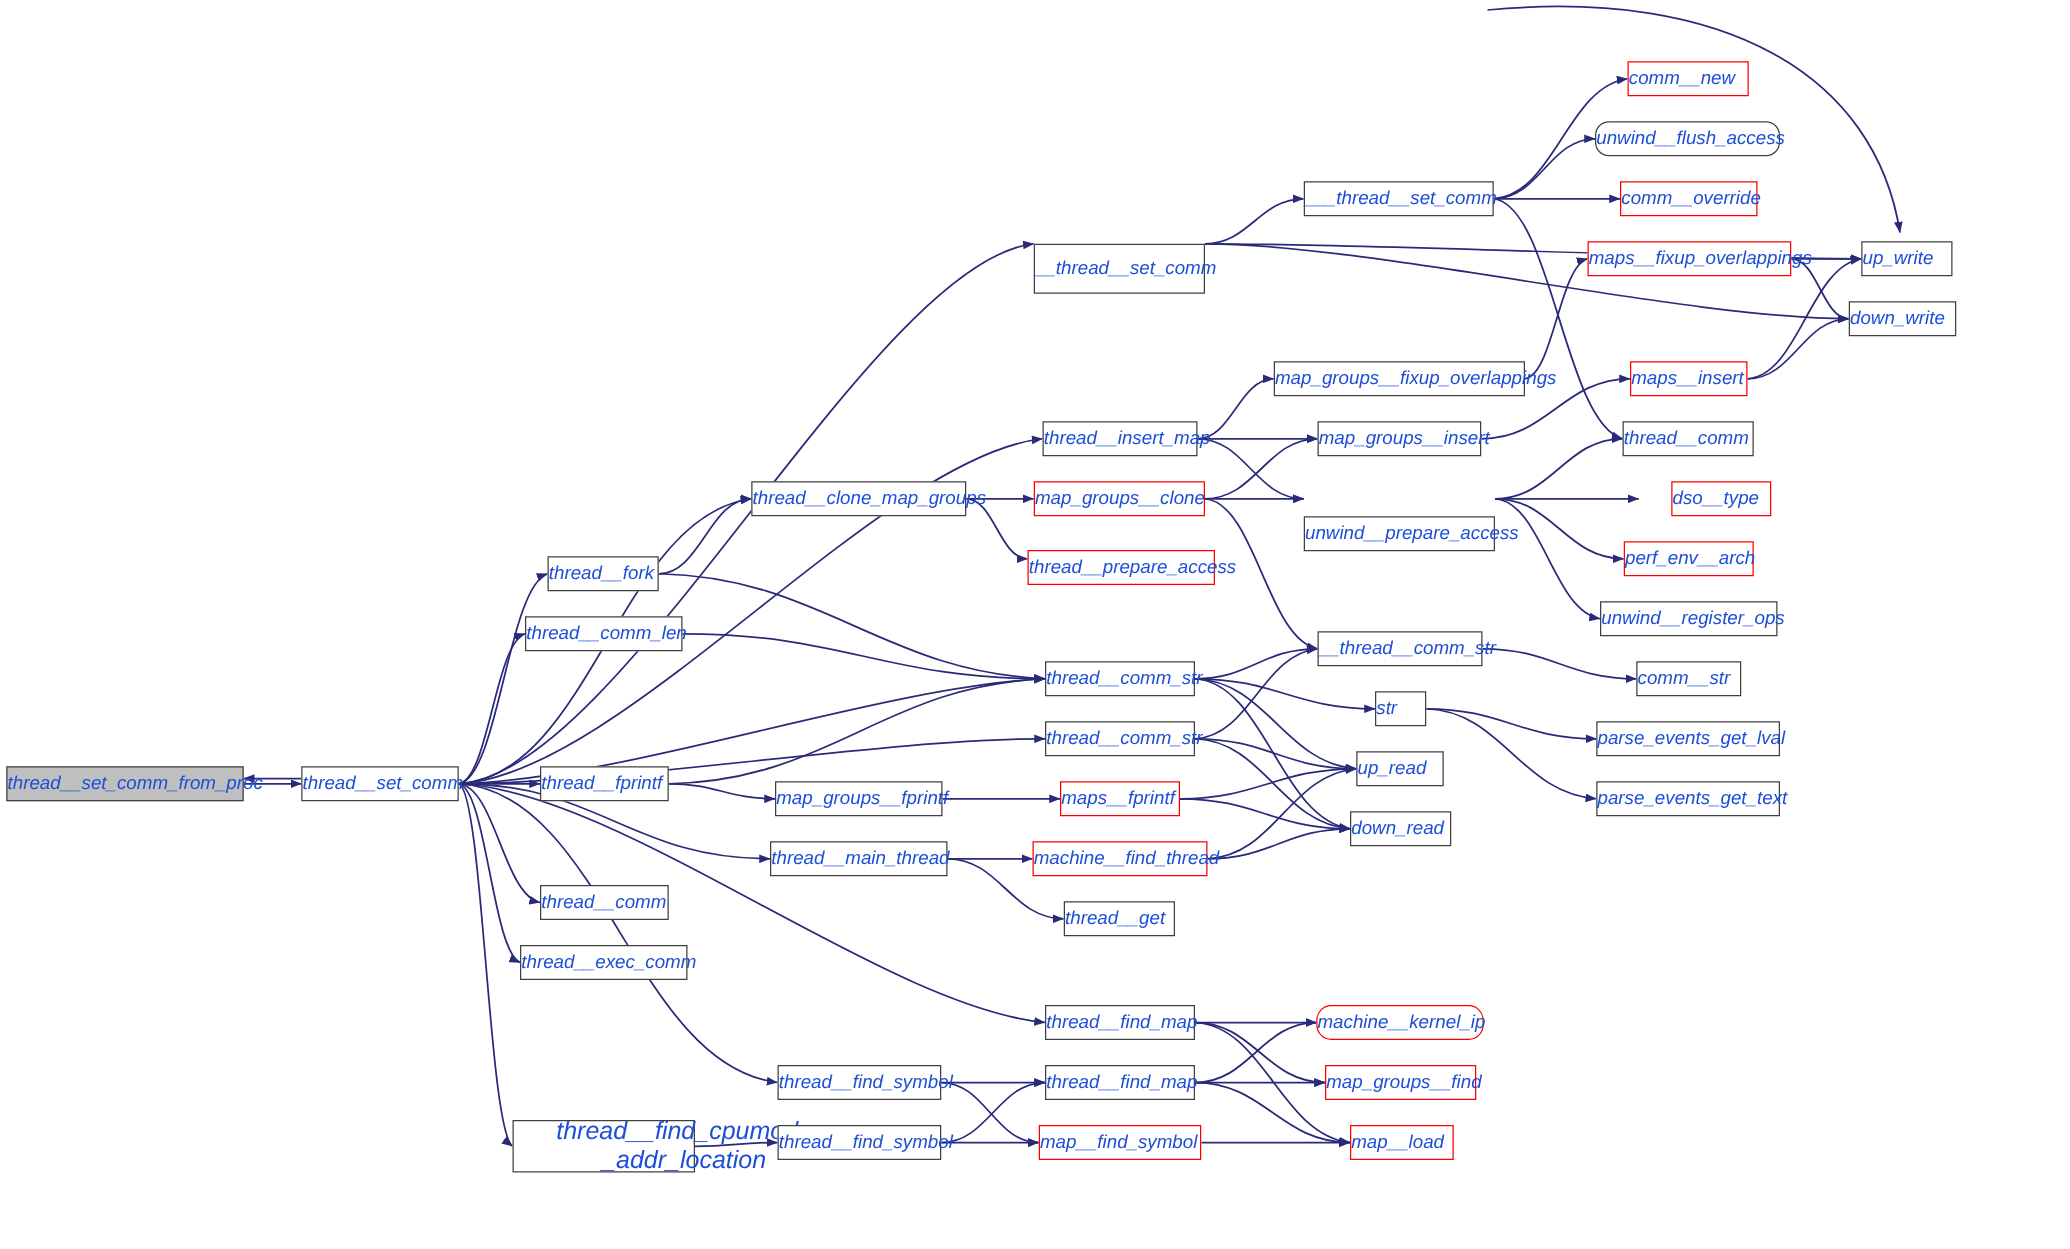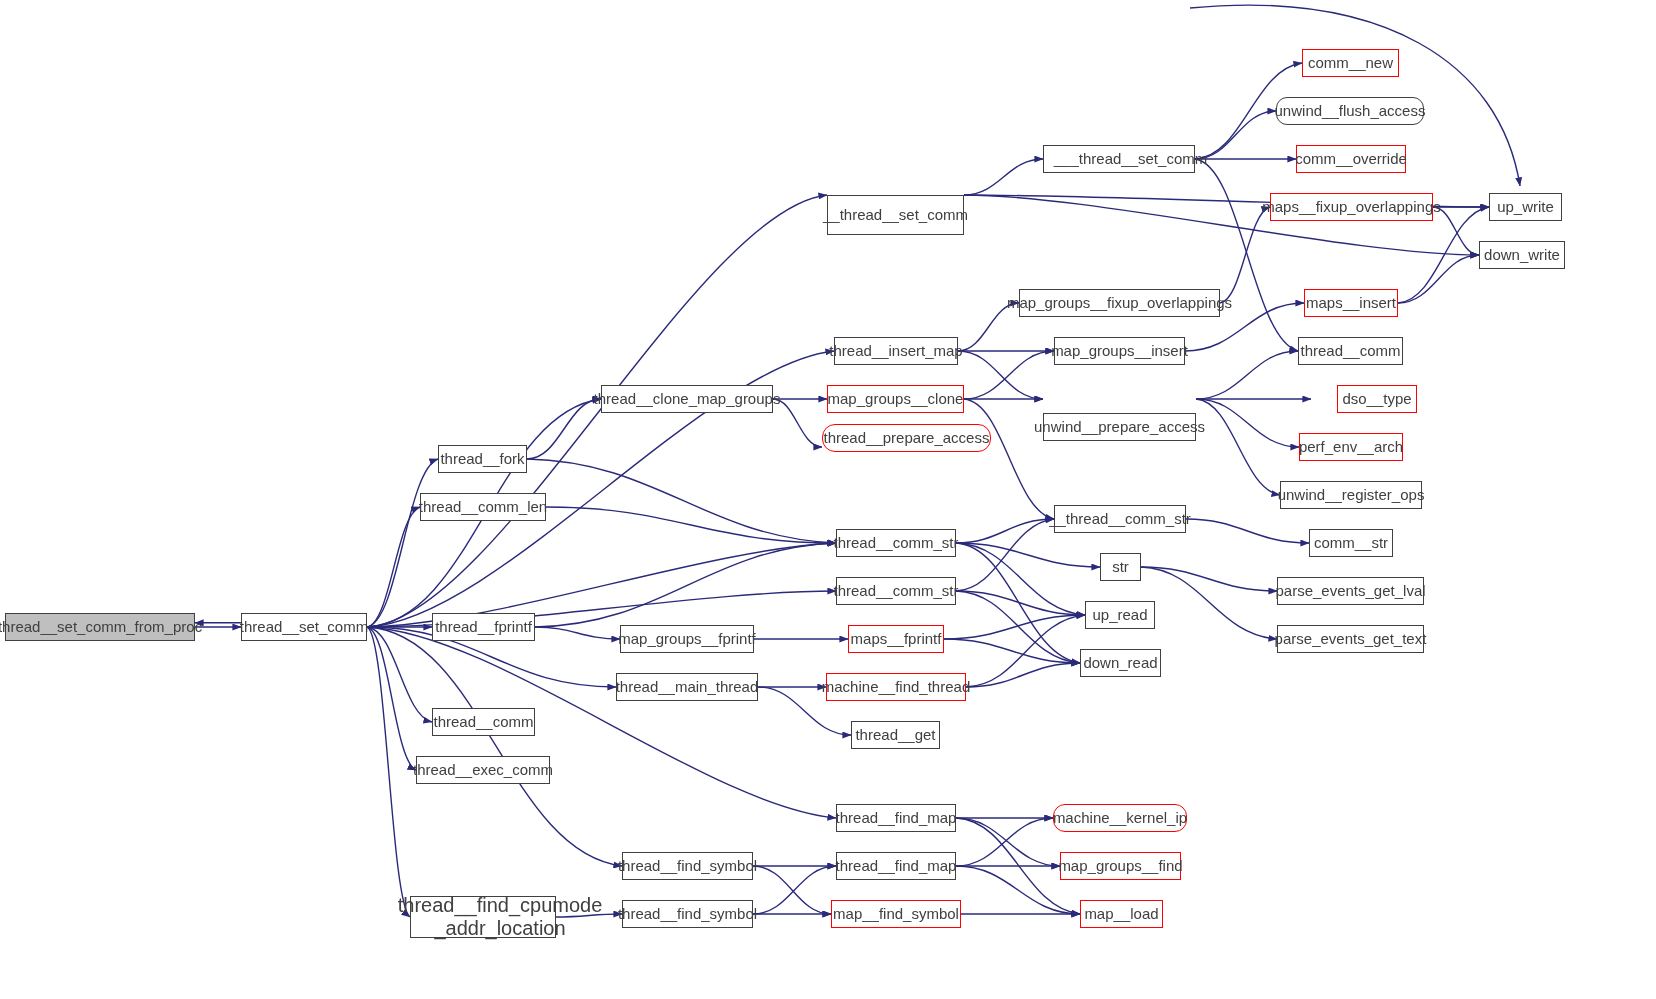--- a/index.html
+++ b/index.html
@@ -10,28 +10,29 @@
     background:#ffffff;
     font-family:"Liberation Sans","DejaVu Sans",sans-serif;
     overflow:hidden;
   }
   #edges{position:absolute;left:0;top:0;width:1656px;height:999px;}
   .node{
     position:absolute;
     box-sizing:border-box;
     border:1px solid #404040;
     background:#ffffff;
-    color:#404040;
+    color:#1d4ed8;
     font-size:15px;
     line-height:1.05;
-    display:flex;align-items:center;justify-content:center;
+    display:flex;align-items:center;justify-content:flex-start;
     text-align:center;
     white-space:pre;
     letter-spacing:0px;
     z-index:5;
+    font-style:italic;
   }
   .node.red{border:1.6px solid #ff0000;}
   .node.root{background:#bfbfbf;border:1.6px solid #404040;}
   .node.two-line{line-height:1.15;white-space:pre-line;font-size:20px;padding-left:34px;}
 </style>
 </head>
 <body>
 
 <div id="canvas">
   <svg id="edges" xmlns="http://www.w3.org/2000/svg">
@@ -116,37 +117,37 @@
         <path d="M753,914 C790.35,914 798.65,866 836,866"></path>
         <path d="M753,914 C788.1,914 795.9,914 831,914"></path>
         <path d="M961,914 C1014.55,914 1026.45,914 1080,914"></path>
         <path d="M1190,8 C1380,-10 1500,60 1520,186"></path>
       </g>
   </svg>
   <div id="nodes">
       <div class="node root" style="left: 5px; top: 613px; width: 190px; height: 28px;"><span>thread__set_comm_from_proc</span></div>
       <div class="node" style="left: 241px; top: 613px; width: 126px; height: 28px;"><span>thread__set_comm</span></div>
       <div class="node" style="left: 827px; top: 195px; width: 137px; height: 40px;"><span>__thread__set_comm</span></div>
-      <div class="node" style="left: 1043px; top: 145px; width: 152px; height: 28px; padding-left: 23px;"><span>___thread__set_comm</span></div>
+      <div class="node" style="left: 1043px; top: 145px; width: 152px; height: 28px;"><span>___thread__set_comm</span></div>
       <div class="node red" style="left: 1302px; top: 49px; width: 97px; height: 28px;"><span>comm__new</span></div>
       <div class="node" style="left: 1276px; top: 97px; width: 148px; height: 28px; border-radius: 11px;"><span>unwind__flush_access</span></div>
       <div class="node red" style="left: 1296px; top: 145px; width: 110px; height: 28px;"><span>comm__override</span></div>
       <div class="node red" style="left: 1270px; top: 193px; width: 163px; height: 28px;"><span>maps__fixup_overlappings</span></div>
       <div class="node" style="left: 1489px; top: 193px; width: 73px; height: 28px;"><span>up_write</span></div>
       <div class="node" style="left: 1479px; top: 241px; width: 86px; height: 28px;"><span>down_write</span></div>
       <div class="node" style="left: 1019px; top: 289px; width: 201px; height: 28px;"><span>map_groups__fixup_overlappings</span></div>
       <div class="node red" style="left: 1304px; top: 289px; width: 94px; height: 28px;"><span>maps__insert</span></div>
       <div class="node" style="left: 834px; top: 337px; width: 124px; height: 28px;"><span>thread__insert_map</span></div>
       <div class="node" style="left: 1054px; top: 337px; width: 131px; height: 28px;"><span>map_groups__insert</span></div>
       <div class="node" style="left: 1298px; top: 337px; width: 105px; height: 28px;"><span>thread__comm</span></div>
       <div class="node" style="left: 601px; top: 385px; width: 172px; height: 28px;"><span>thread__clone_map_groups</span></div>
       <div class="node red" style="left: 827px; top: 385px; width: 137px; height: 28px;"><span>map_groups__clone</span></div>
       <div class="node" style="left: 1043px; top: 385px; width: 153px; height: 28px; margin-top: 28px;"><span>unwind__prepare_access</span></div>
       <div class="node red" style="left: 1311px; top: 385px; width: 80px; height: 28px; margin-left: 26px;"><span>dso__type</span></div>
-      <div class="node red" style="left: 822px; top: 424px; width: 169px; height: 28px; border-radius: 13px;"><span>thread__prepare_access</span></div>
+      <div class="node red" style="left: 822px; top: 440px; width: 150px; height: 28px;"><span>thread__prepare_access</span></div>
       <div class="node red" style="left: 1299px; top: 433px; width: 104px; height: 28px;"><span>perf_env__arch</span></div>
       <div class="node" style="left: 438px; top: 445px; width: 89px; height: 28px;"><span>thread__fork</span></div>
       <div class="node" style="left: 1280px; top: 481px; width: 142px; height: 28px;"><span>unwind__register_ops</span></div>
       <div class="node" style="left: 420px; top: 493px; width: 126px; height: 28px;"><span>thread__comm_len</span></div>
       <div class="node" style="left: 1054px; top: 505px; width: 132px; height: 28px;"><span>__thread__comm_str</span></div>
       <div class="node" style="left: 836px; top: 529px; width: 120px; height: 28px;"><span>thread__comm_str</span></div>
       <div class="node" style="left: 1309px; top: 529px; width: 84px; height: 28px;"><span>comm__str</span></div>
       <div class="node" style="left: 1100px; top: 553px; width: 41px; height: 28px;"><span>str</span></div>
       <div class="node" style="left: 1277px; top: 577px; width: 147px; height: 28px;"><span>parse_events_get_lval</span></div>
       <div class="node" style="left: 836px; top: 577px; width: 120px; height: 28px;"><span>thread__comm_str</span></div>

